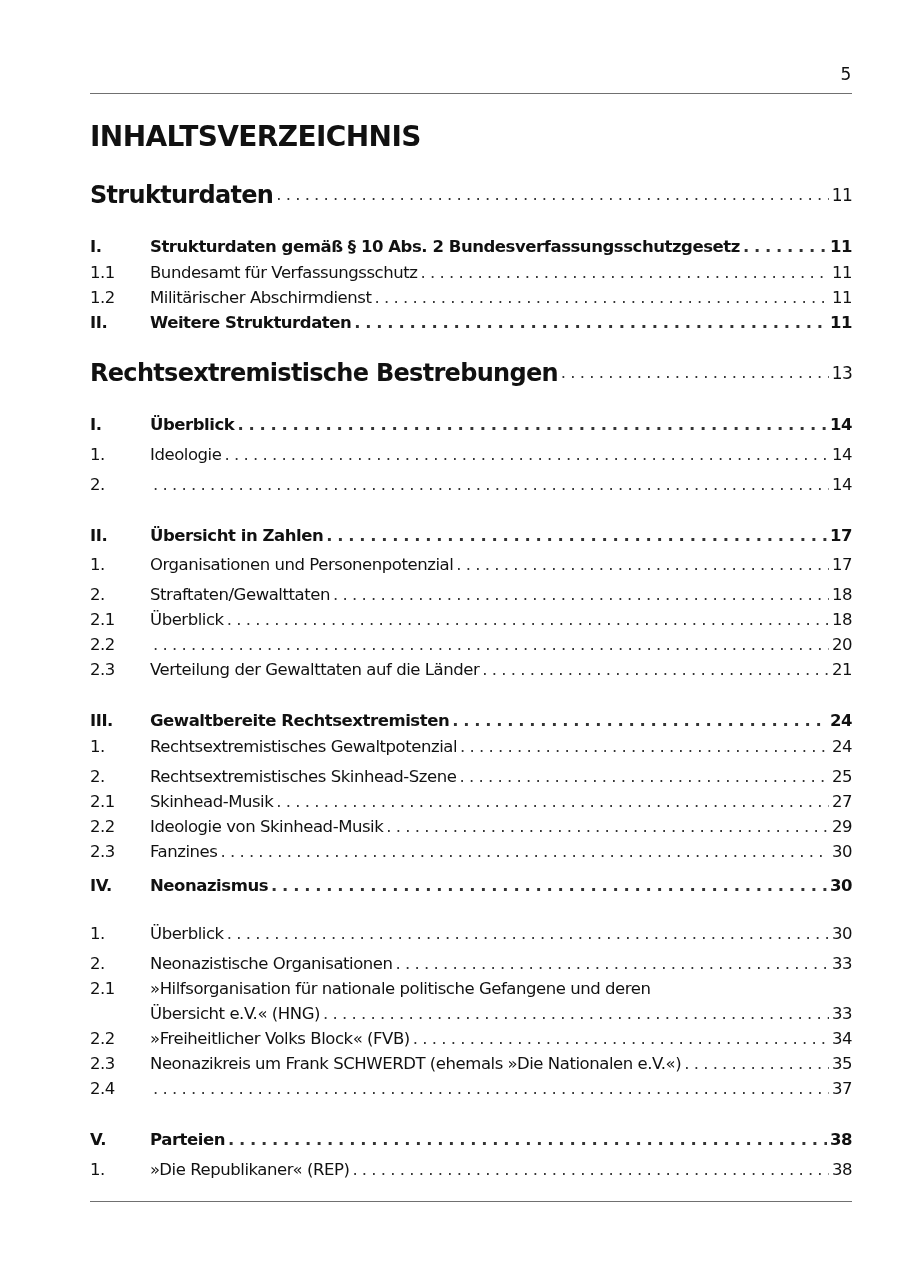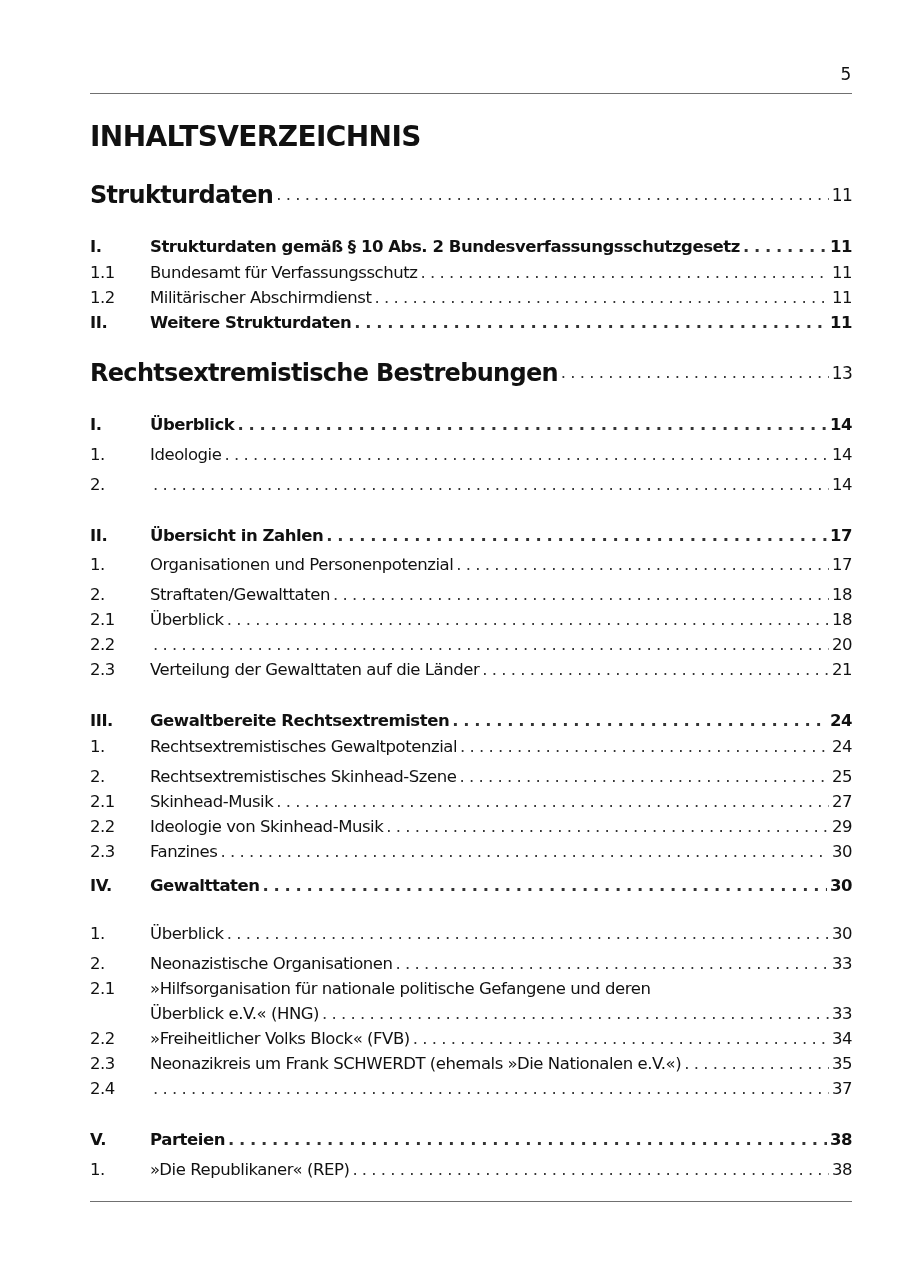--- a/index.html
+++ b/index.html
@@ -154,21 +154,21 @@
 </div>
 <div class="row" style="top:841px">
   <span class="num">2.3</span>
   <span class="label">Fanzines</span>
   <span class="dots"></span>
   <span class="page">30</span>
 </div>
 
 <div class="row bold" style="top:875px">
   <span class="num">IV.</span>
-  <span class="label">Gewalttaten</span>
+  <span class="label">Neonazismus</span>
   <span class="dots"></span>
   <span class="page">30</span>
 </div>
 <div class="row" style="top:923px">
   <span class="num">1.</span>
   <span class="label">Überblick</span>
   <span class="dots"></span>
   <span class="page">30</span>
 </div>
 <div class="row" style="top:953px">
@@ -177,21 +177,21 @@
   <span class="dots"></span>
   <span class="page">33</span>
 </div>
 <div class="row wrap-first" style="top:978px">
   <span class="num">2.1</span>
   <span class="label">»Hilfsorganisation für nationale politische Gefangene und deren</span>
   <span class="dots"></span>
 </div>
 <div class="row" style="top:1003px">
   <span class="num"></span>
-  <span class="label">Überblick e.V.« (HNG)</span>
+  <span class="label">Übersicht e.V.« (HNG)</span>
   <span class="dots"></span>
   <span class="page">33</span>
 </div>
 <div class="row" style="top:1028px">
   <span class="num">2.2</span>
   <span class="label">»Freiheitlicher Volks Block« (FVB)</span>
   <span class="dots"></span>
   <span class="page">34</span>
 </div>
 <div class="row" style="top:1053px">

